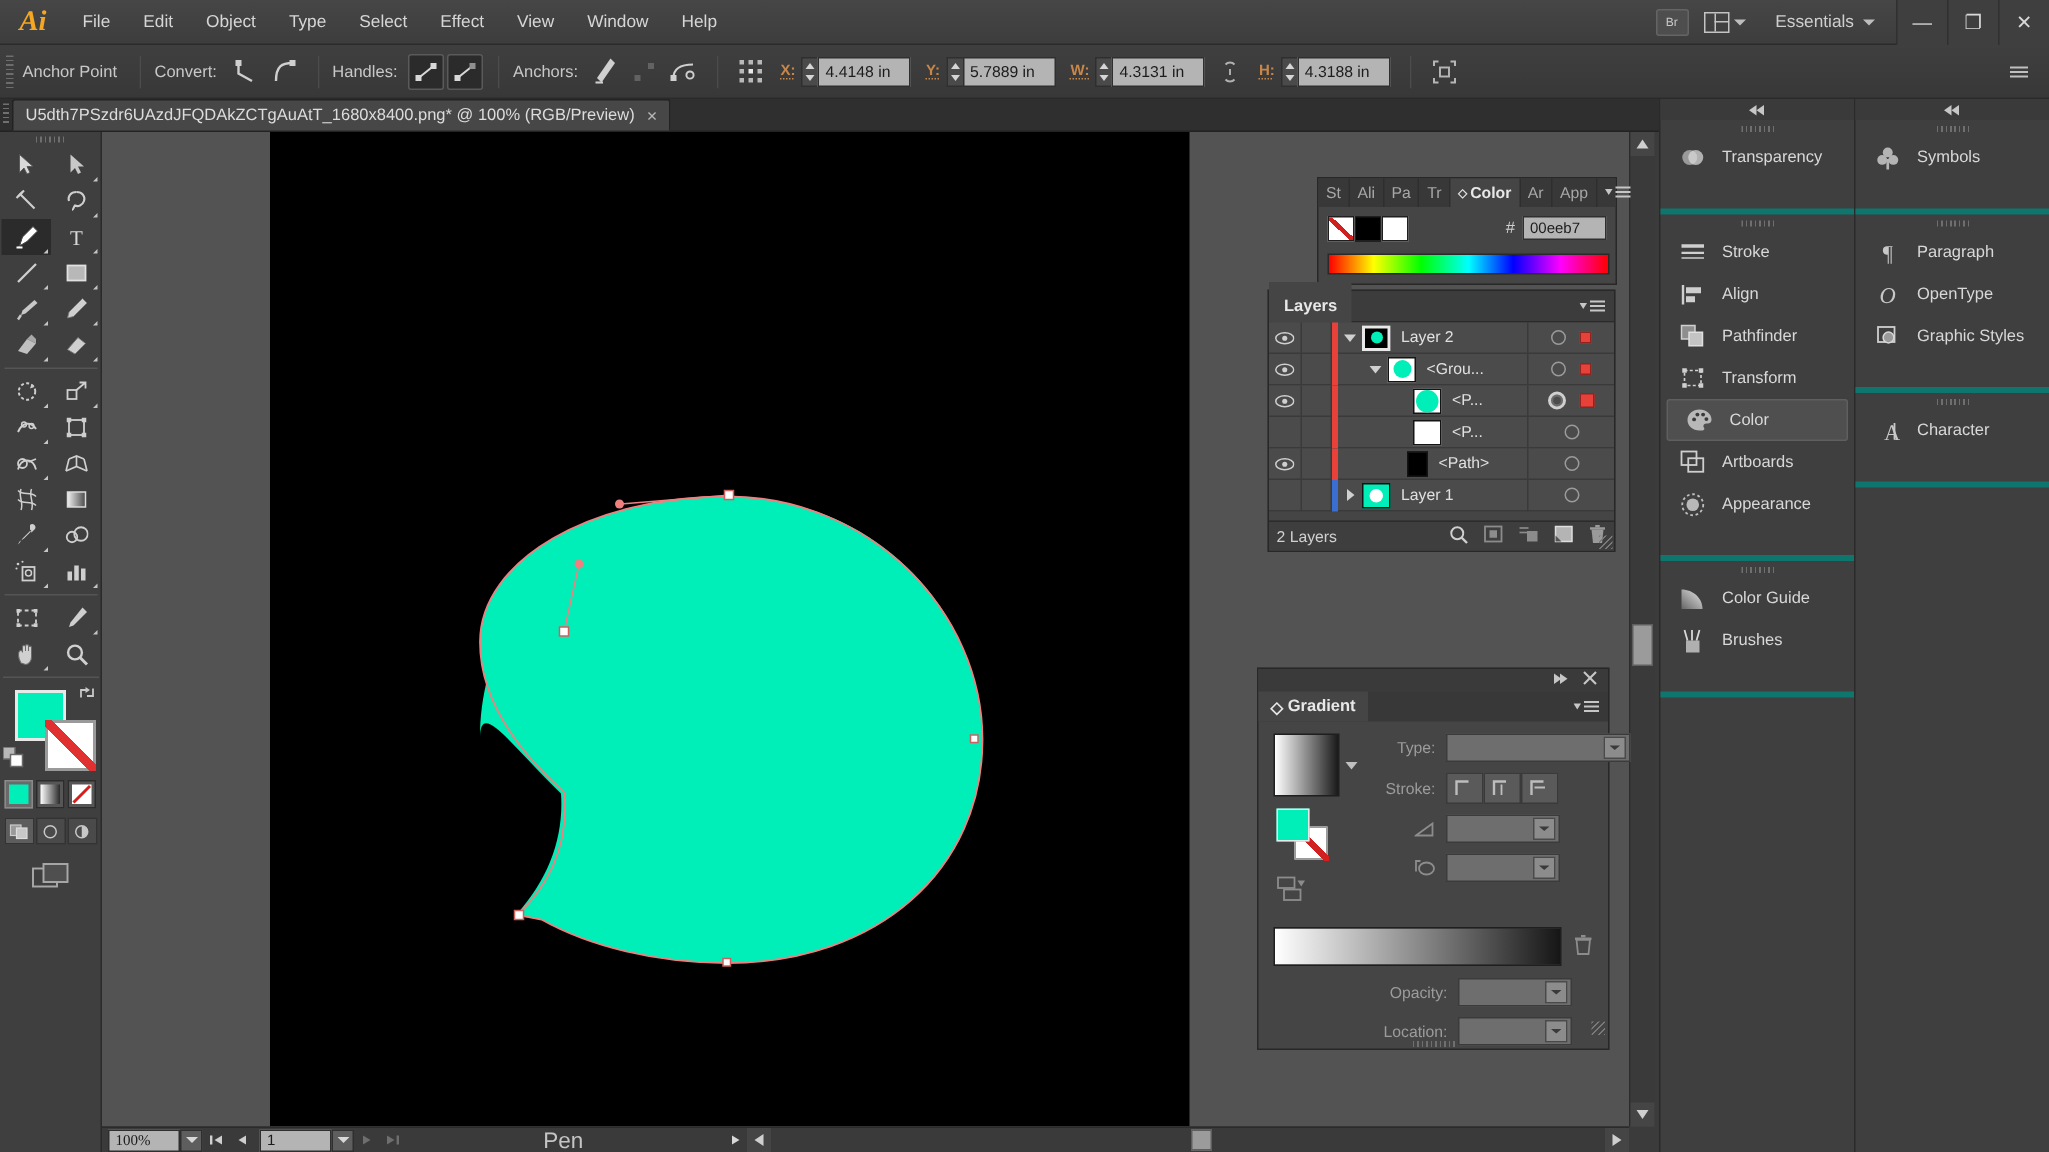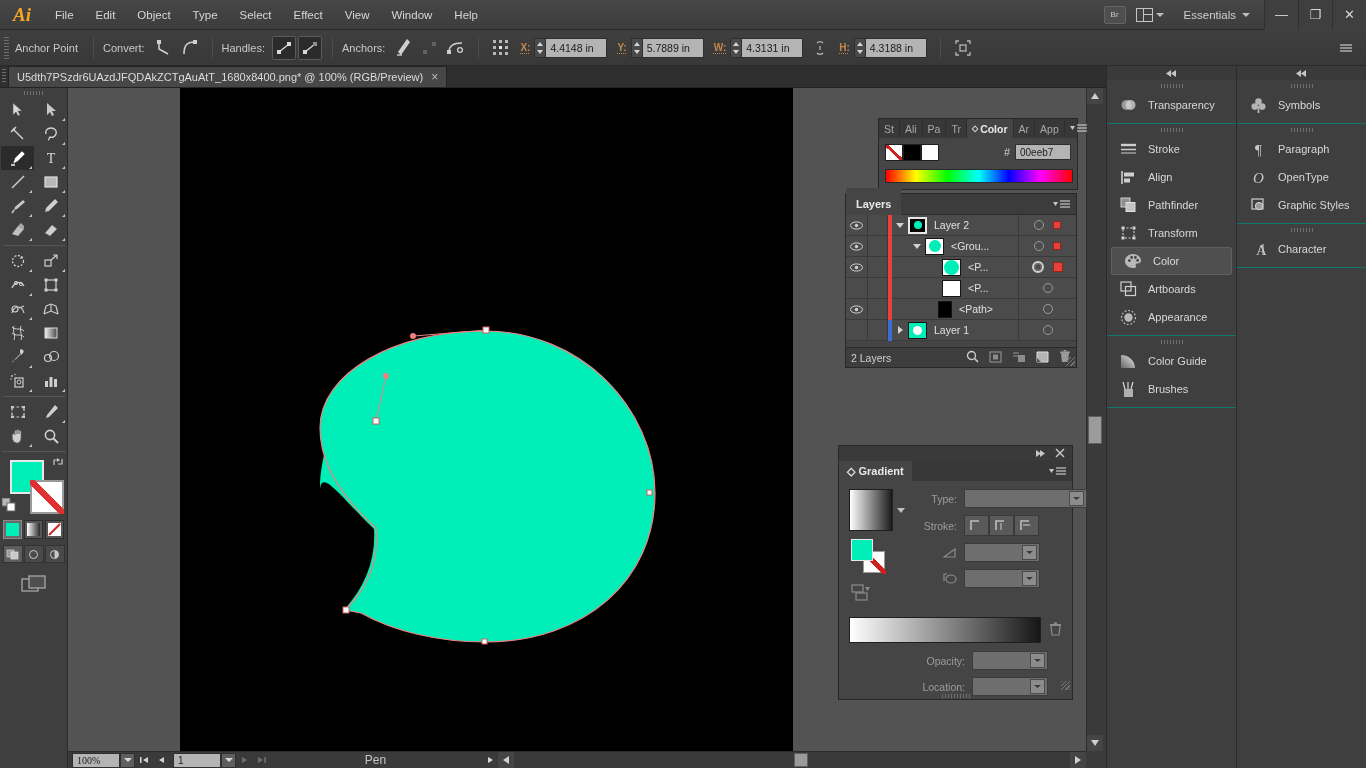--- a/index.html
+++ b/index.html
@@ -195,21 +195,21 @@
     width:15px;height:15px;background:#5e5e5e;border:1px solid #2f2f2f;
     display:flex;align-items:center;justify-content:center;
   }
   .navbtn { width:15px;height:15px;display:flex;align-items:center;justify-content:center;margin:0 1px; }
   .navbtn.dim { opacity:.35; }
   .pagebox {
     width:48px;height:15px;background:#b4b4b4;color:#1c1c1c;font-size:10px;
     padding-left:4px;line-height:14px;border:1px solid #2f2f2f;margin-left:4px;
   }
   .toolstatus {
-    flex:1;text-align:center;font-size:12px;color:#c5c5c5;
+    flex:1;text-align:center;font-size:15px;color:#c5c5c5;
   }
 
   
   .panel { position:absolute; background:#454545; border:1px solid #282828; }
   .panel-tabs { display:flex; height:19px; background:#383838; align-items:stretch; }
   .ptab {
     display:flex;align-items:center;padding:0 5px;font-size:10.5px;color:#a8a8a8;
     border-right:1px solid #2e2e2e;
   }
   .ptab.active { background:#454545;color:#e8e8e8;font-weight:bold; }
@@ -307,21 +307,21 @@
   .gf-b:after { content:'';position:absolute;inset:-1.5px;
     background:linear-gradient(to top right,transparent 43%,#d02020 43%,#d02020 57%,transparent 57%); }
 
   
   .dock { position:absolute; top:66px; background:#3f3f3f; }
   #dockA { left:1106px; width:130px; height:702px; border-left:1px solid #2a2a2a; }
   #dockB { left:1236px; width:130px; height:702px; border-left:1px solid #2a2a2a; }
   .dock-top {
     height:14px;display:flex;align-items:center;justify-content:center;background:#3a3a3a;
   }
-  .dock-grp { border-bottom:1px solid #0f766e; padding-bottom:4px; }
+  .dock-grp { border-bottom:4px solid #0f766e; padding-bottom:20px; }
   .grp-grip { height:11px;display:flex;align-items:center;justify-content:center; }
   .grp-grip div { width:22px;height:4px;background-image:repeating-linear-gradient(to right,#6f6f6f 0 1px,transparent 1px 3px); }
   .dockitem {
     height:28px;display:flex;align-items:center;padding-left:12px;gap:11px;
     font-size:11px;color:#d8d8d8;
   }
   .dockitem.active { background:#4f4f4f;border:1px solid #5f5f5f;border-radius:2px;margin:0 4px; }
   .di-icon { width:18px;height:18px;display:flex;align-items:center;justify-content:center;flex:none; }
 </style>
 </head>

